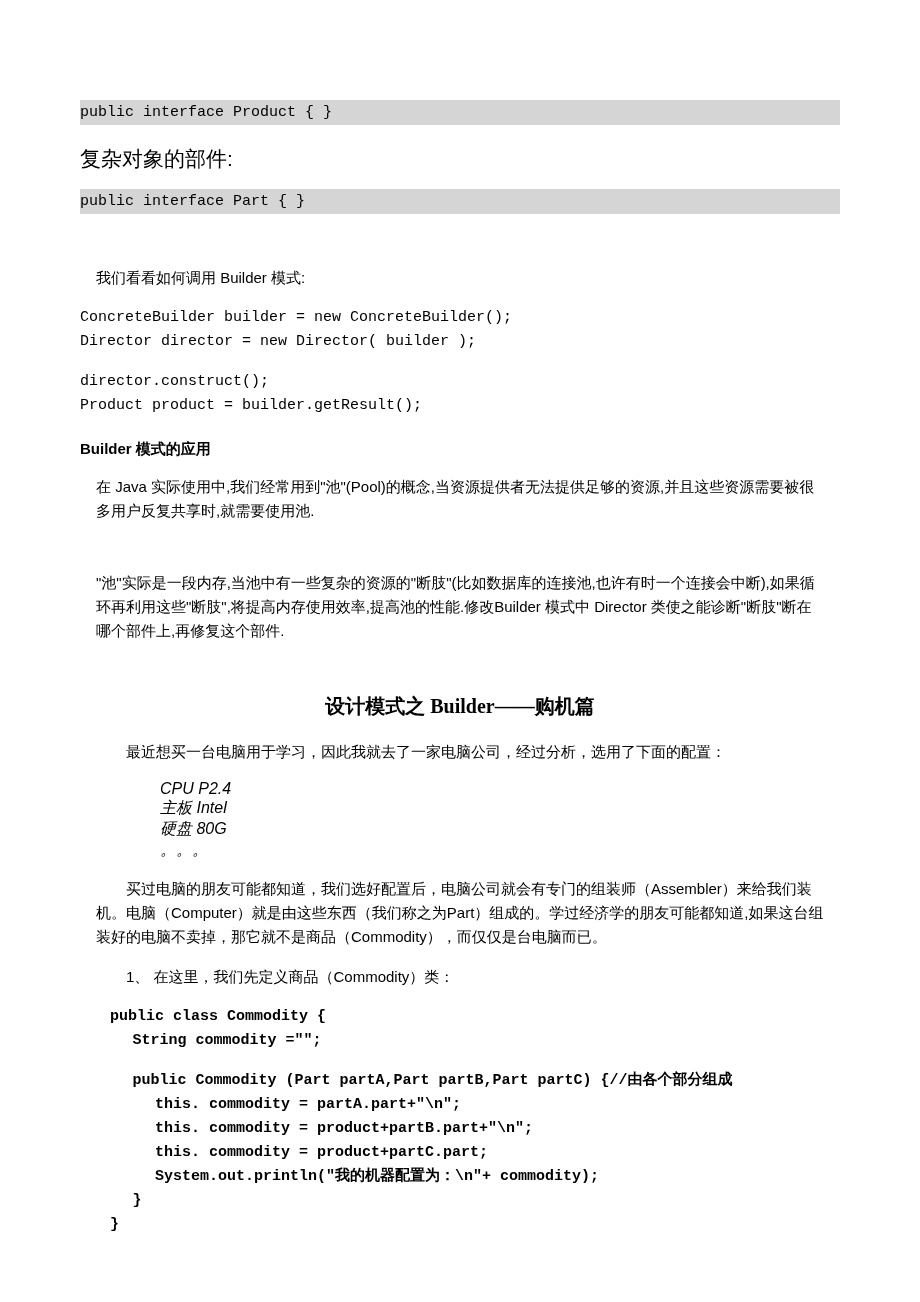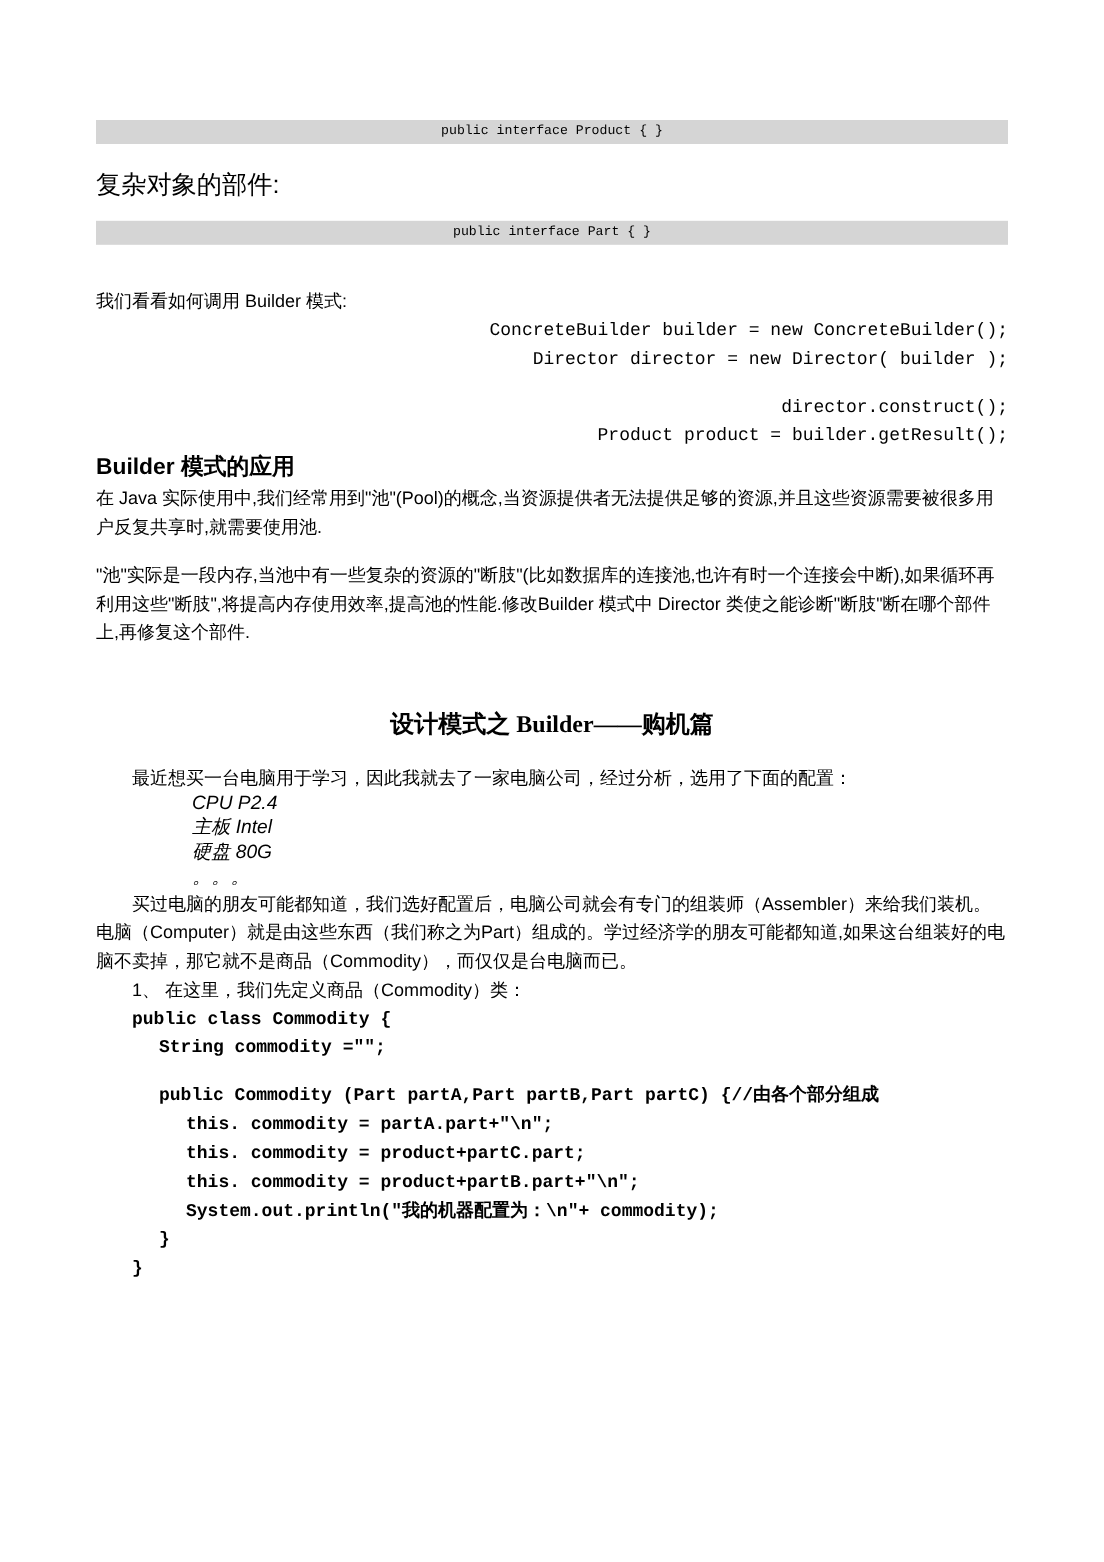--- a/index.html
+++ b/index.html
@@ -9,45 +9,43 @@
       font-family: "Microsoft YaHei", SimSun, sans-serif;
       width: 920px;
     }
     .page {
       padding: 100px 80px 60px 80px;
     }
     .code-block {
       background: #d5d5d5;
       padding: 4px 0;
       font-family: "Courier New", monospace;
-      font-size: 11px;
+      font-size: 15px;
       margin-bottom: 20px;
-      text-align: center;
     }
     .section-label {
       font-size: 21px;
       margin-bottom: 16px;
     }
     .mono-text {
       font-family: "Courier New", monospace;
       font-size: 15px;
       line-height: 1.6;
       margin: 0;
-      text-align: right;
     }
     .heading-bold {
       font-weight: bold;
-      font-size: 19px;
-      margin-top: 0;
+      font-size: 15px;
+      margin-top: 22px;
       margin-bottom: 2px;
     }
     .body-text {
       font-size: 15px;
       line-height: 1.6;
-      margin: 0;
+      margin: 16px;
     }
     .spacer {
       height: 16px;
     }
     .title-center {
       text-align: center;
       font-weight: bold;
       font-size: 20px;
       margin-top: 50px;
       margin-bottom: 20px;
@@ -110,20 +108,20 @@
   <p class="body-text indented">买过电脑的朋友可能都知道，我们选好配置后，电脑公司就会有专门的组装师（Assembler）来给我们装机。电脑（Computer）就是由这些东西（我们称之为Part）组成的。学过经济学的朋友可能都知道,如果这台组装好的电脑不卖掉，那它就不是商品（Commodity），而仅仅是台电脑而已。</p>
 
   <p class="body-text code-l0">1、 在这里，我们先定义商品（Commodity）类：</p>
 
   <div class="code-section">
     <div class="code-l0">public class Commodity {</div>
     <div class="code-l1">String commodity ="";</div>
     <div style="height:16px"></div>
     <div class="code-l1">public Commodity (Part partA,Part partB,Part partC) {//由各个部分组成</div>
     <div class="code-l2">this. commodity = partA.part+"\n";</div>
+    <div class="code-l2">this. commodity = product+partB.part+"\n";</div>
     <div class="code-l2">this. commodity = product+partC.part;</div>
-    <div class="code-l2">this. commodity = product+partB.part+"\n";</div>
     <div class="code-l2">System.out.println("我的机器配置为：\n"+ commodity);</div>
     <div class="code-l1">}</div>
     <div class="code-l0">}</div>
   </div>
 
 </div>
 
 </body></html>

